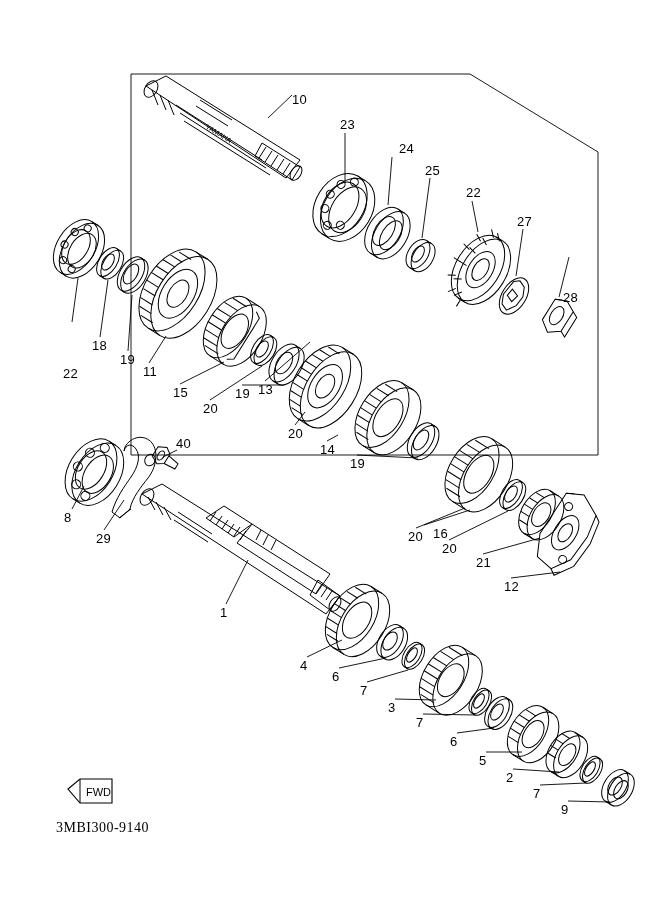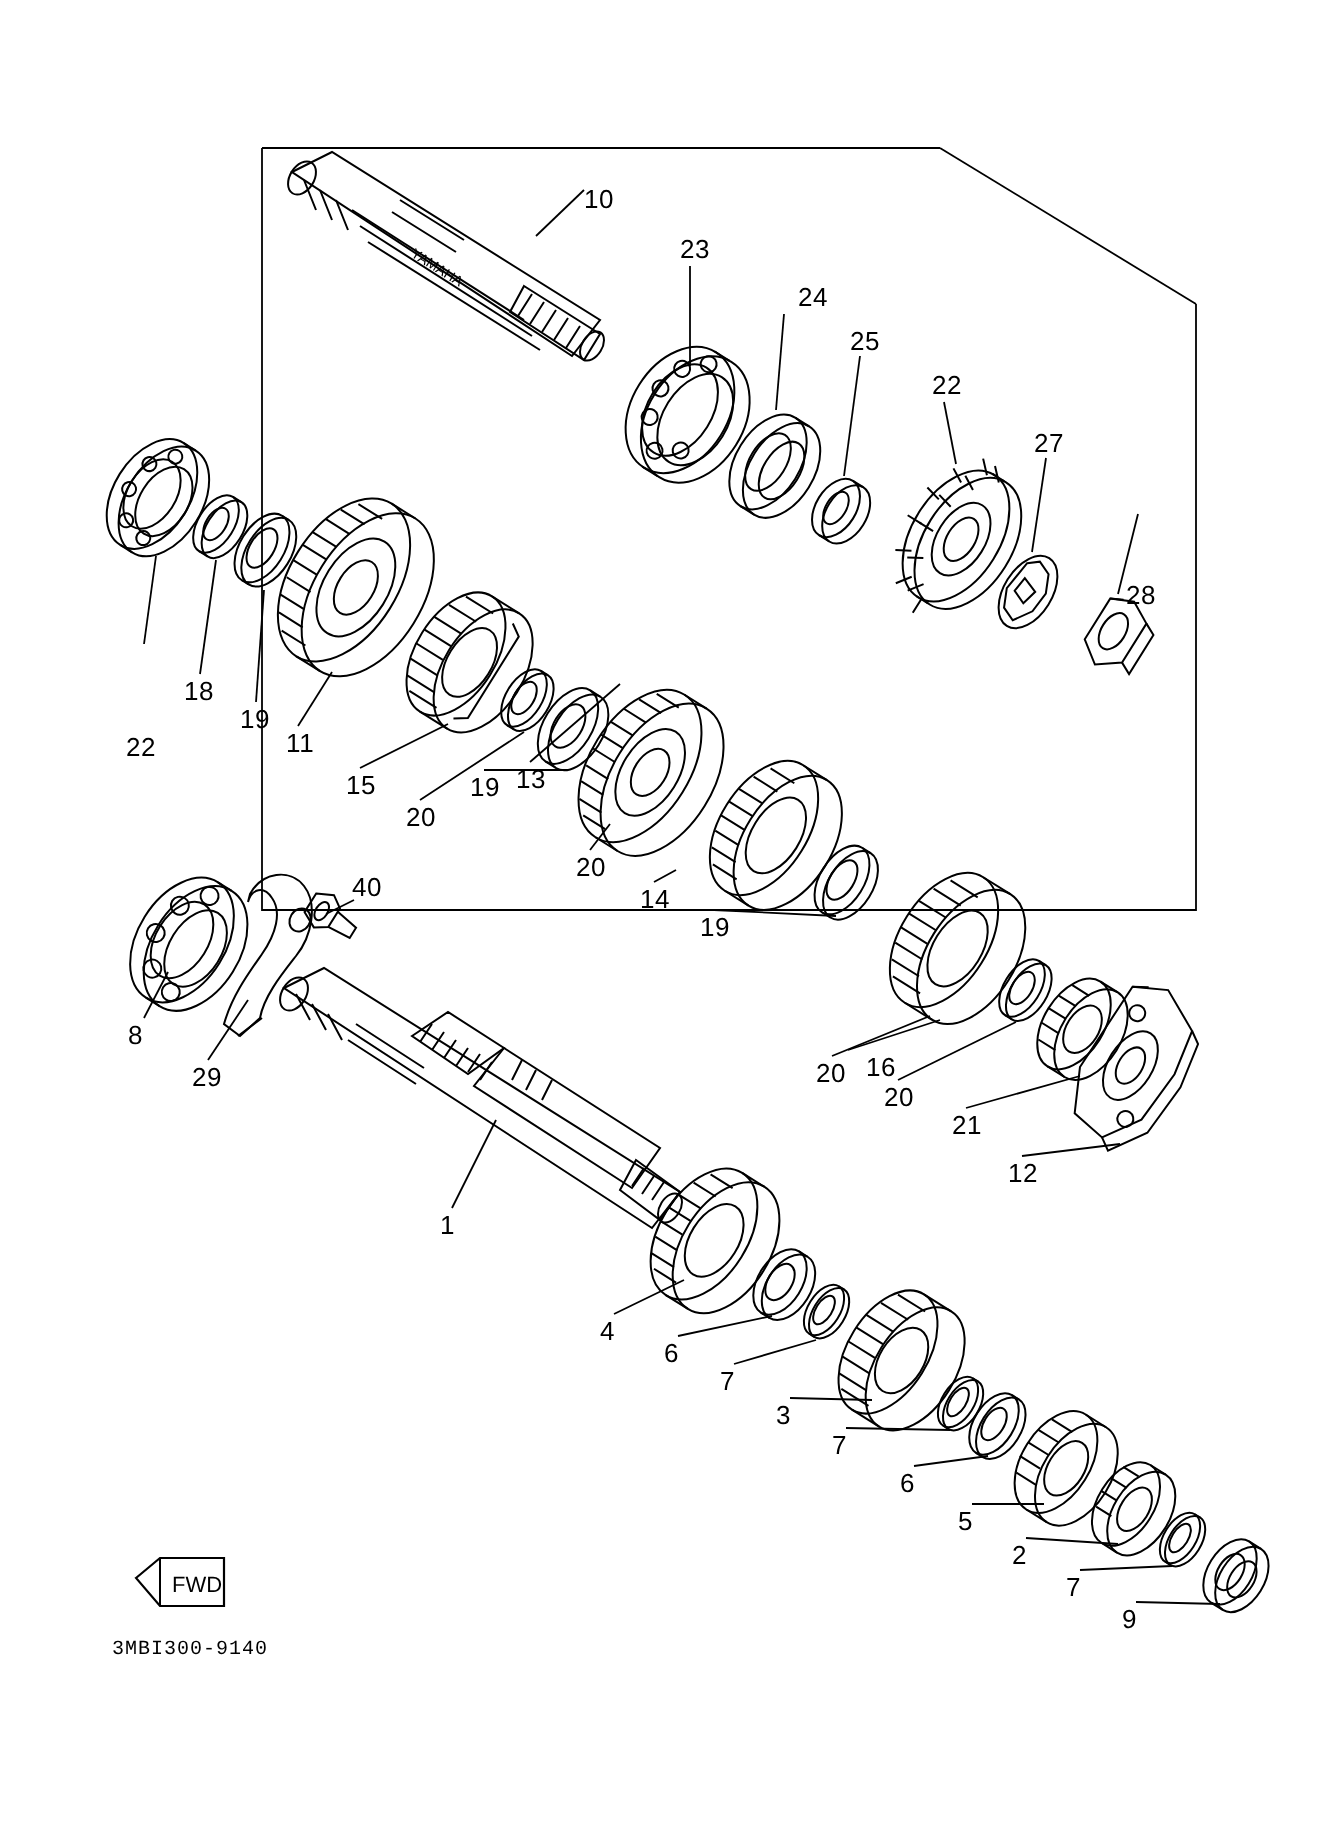--- a/index.html
+++ b/index.html
@@ -1,22 +1,22 @@
 <!DOCTYPE html>
 <html><head>
 <meta charset="utf-8">
 <style>
   html,body{margin:0;padding:0;background:#ffffff;}
   body{width:661px;height:913px;position:relative;overflow:hidden;
        font-family:"Liberation Sans", sans-serif;color:#000;}
   #diagram{position:absolute;left:0;top:0;width:661px;height:913px;}
   .lbl{position:absolute;font-family:"Liberation Sans",sans-serif;
        font-size:13px;color:#000;white-space:nowrap;letter-spacing:0.3px;}
-  .partcode{position:absolute;left:56px;top:820px;font-size:10px;
-            letter-spacing:0.5px;font-family:Liberation Mono, monospace;}
+  .partcode{position:absolute;left:56px;top:820px;font-size:14px;
+            letter-spacing:0.5px;font-family:Liberation Serif, serif;}
   svg{display:block;}
   .ln{stroke:#000;fill:none;}
 </style>
 </head>
 <body>
 
 <div id="diagram">
 
 <svg width="661" height="913" viewBox="0 0 661 913">
   <g stroke="#000" fill="none" stroke-width="1">

